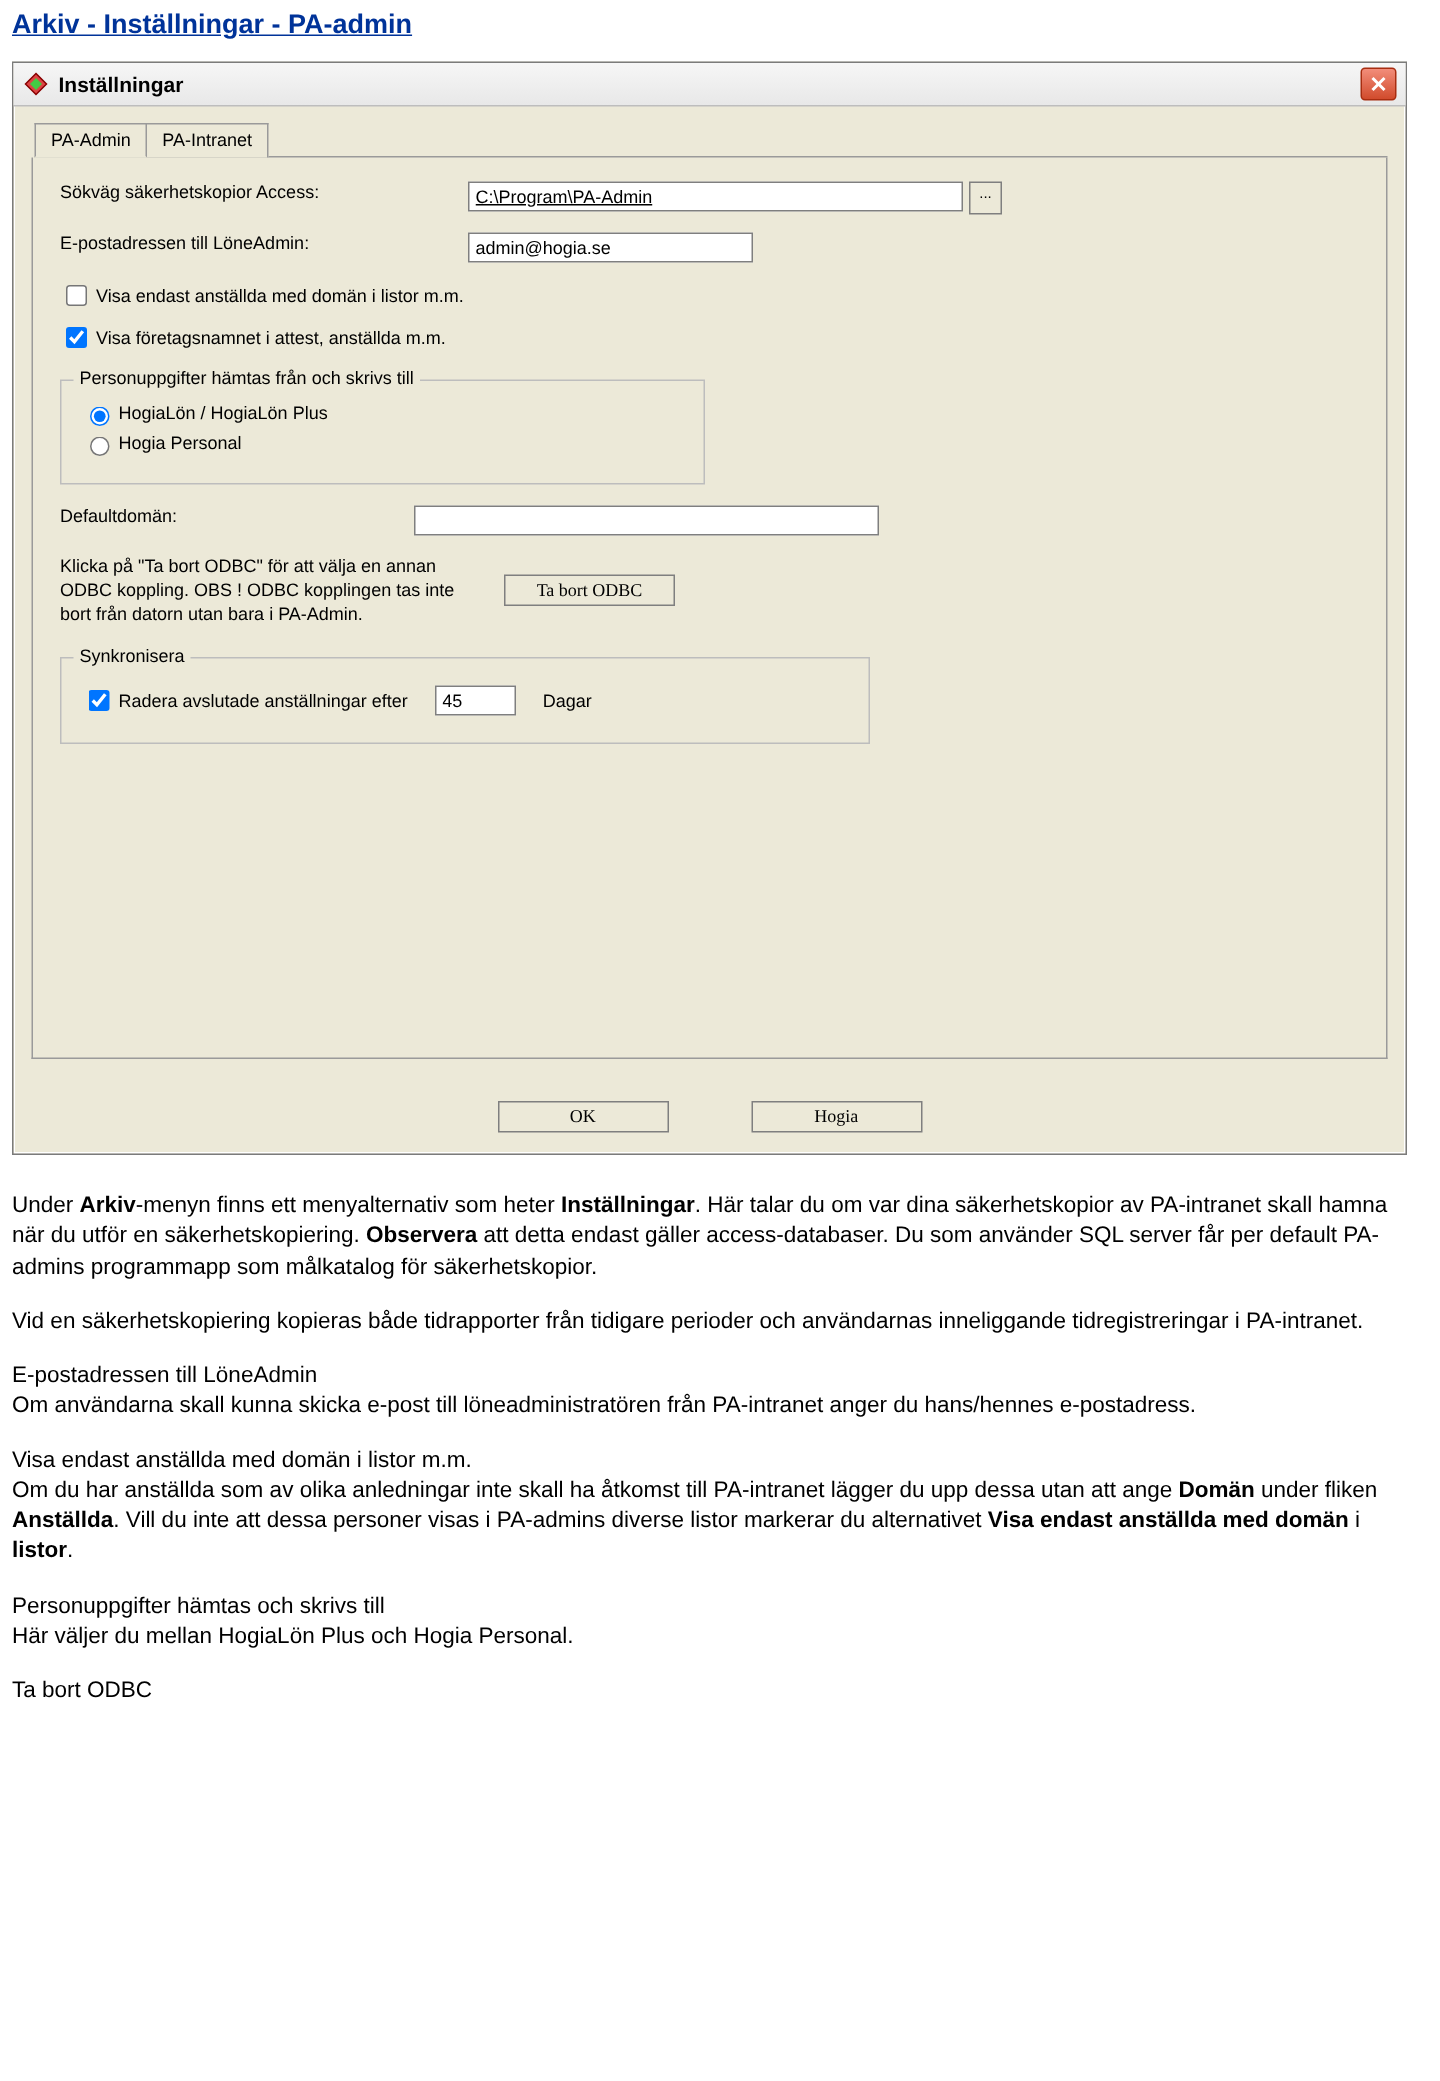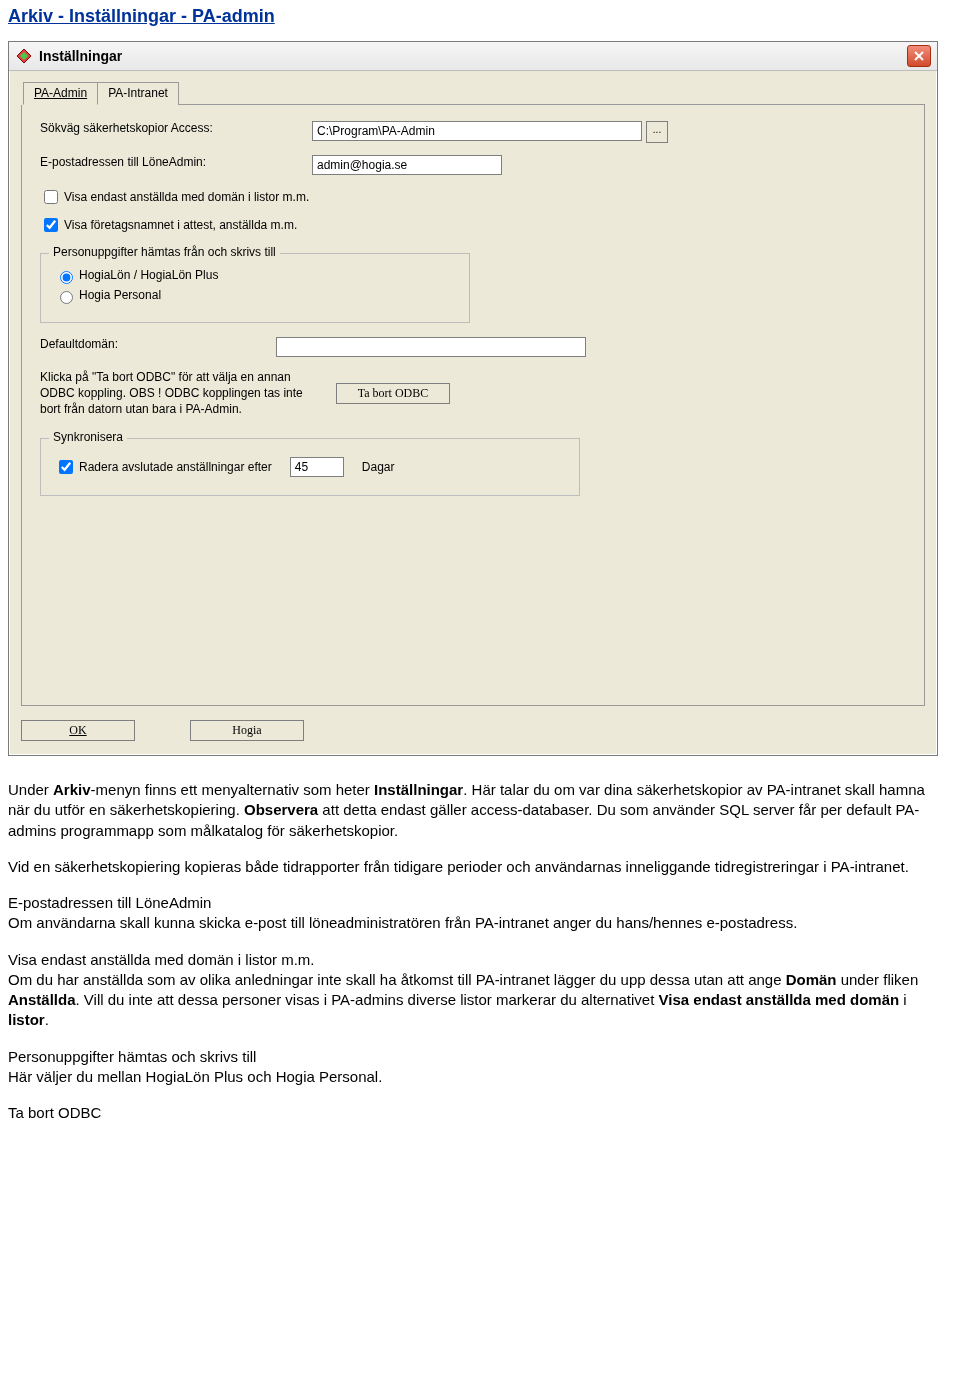--- a/index.html
+++ b/index.html
@@ -80,21 +80,21 @@
     position: relative;
   }
   .row { display: flex; align-items: flex-start; margin-bottom: 12px; }
   .lbl { width: 272px; }
   input.txt {
     font-family: Tahoma, Arial; font-size: 12px;
     padding: 2px 4px;
     border: 1px solid #7f7f7f;
     background: #fff;
   }
-  .path-input { width: 320px; }
+  .path-input { width: 320px; text-decoration: underline; }
   .dotbtn {
     width: 20px; height: 20px; margin-left: 4px;
     border: 1px solid #7f7f7f;
     background: #ece9d8;
     font-size: 10px; text-align: center; line-height: 16px;
     cursor: pointer;
   }
   .email-input { width: 180px; margin-left: 36px;}
   .chk { display: flex; align-items: center; margin-bottom: 8px; }
   .chk input { margin-right: 6px; width: 14px; height: 14px;}
@@ -126,29 +126,30 @@
     padding: 18px 14px 18px 14px;
     position: relative;
     margin-top: 20px;
     width: 510px;
   }
   .sync-row { display:flex; align-items:center; }
   .sync-row input.txt { width: 44px; margin: 0 18px; }
   .bottom-buttons {
     display: flex;
     gap: 55px;
-    margin-top: 14px;
+    justify-content: center;
+    margin-top: 28px;
   }
 
   
   .article { font-size: 15px; line-height: 1.35; max-width: 940px;}
   .article p { margin: 0 0 16px 0; }
   .article .subhead { margin-bottom: 0; }
   .article strong { font-weight: bold; }
-  .u { text-decoration: underline; }
+  .u { }
 </style>
 </head>
 <body>
 
 <div class="breadcrumb">Arkiv - Inställningar - PA-admin</div>
 
 <div class="window">
   <div class="titlebar">
     <span class="app-icon">
       <svg width="16" height="16" viewBox="0 0 16 16">

